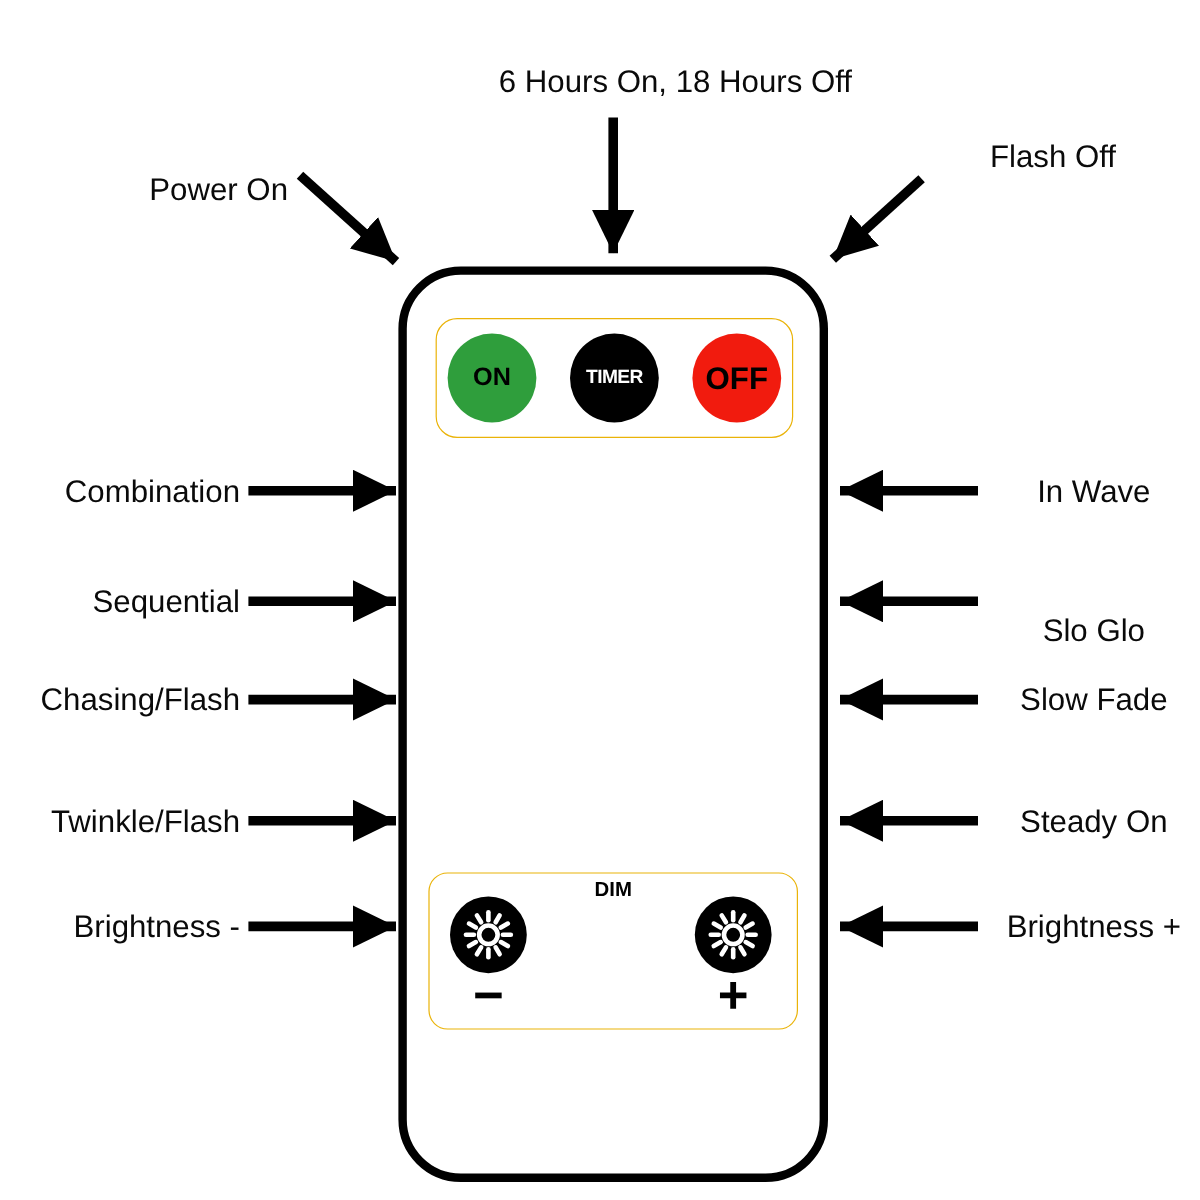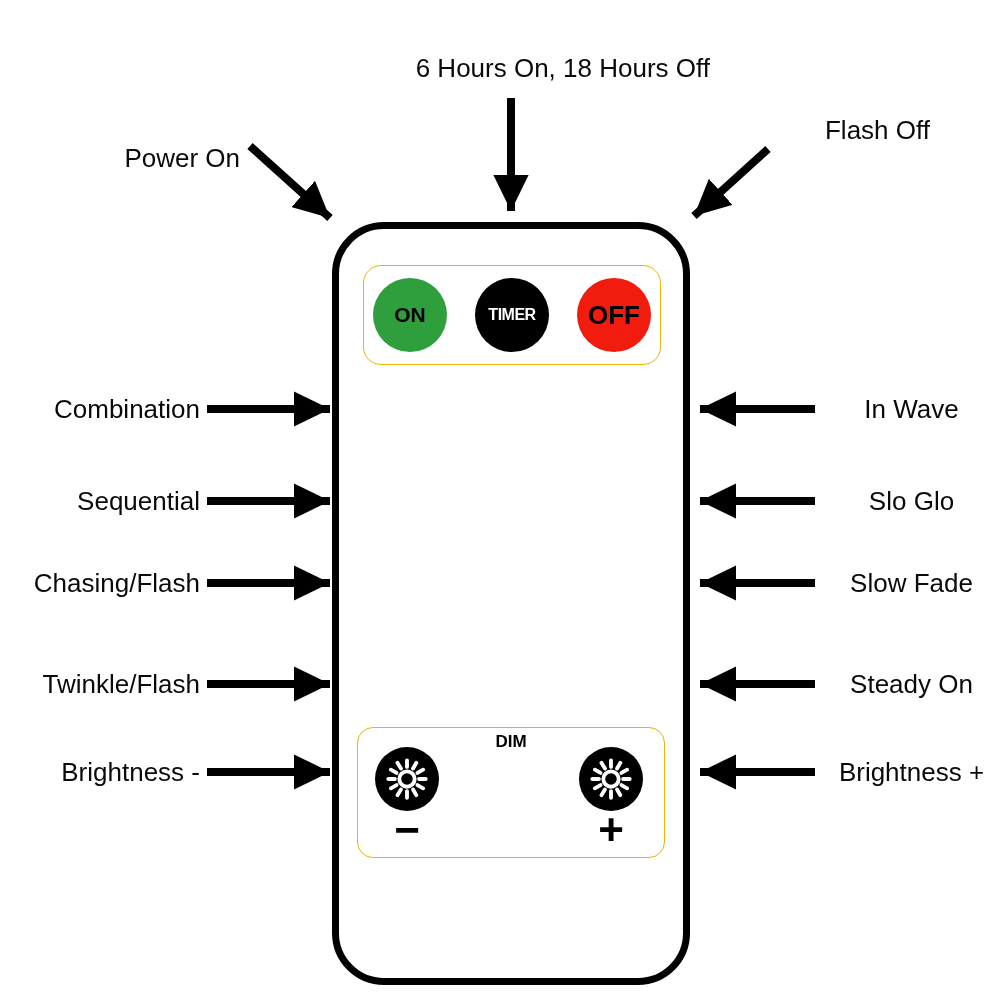--- a/index.html
+++ b/index.html
@@ -74,21 +74,21 @@
   <div class="label label-center" style="left:90px; top:115px; width:150px;margin-top:28px;">Power On</div>
   <div class="label label-center" style="left:780px; top:115px; width:150px;">Flash Off</div>
 
   <div class="label label-left-col" style="top:394px;">Combination</div>
   <div class="label label-left-col" style="top:486px;">Sequential</div>
   <div class="label label-left-col" style="top:568px;">Chasing/Flash</div>
   <div class="label label-left-col" style="top:669px;">Twinkle/Flash</div>
   <div class="label label-left-col" style="top:757px;">Brightness -</div>
 
   <div class="label label-right-col" style="top:394px;">In Wave</div>
-  <div class="label label-right-col" style="top:486px;">Slo Glo</div>
+  <div class="label label-right-col" style="top:510px;">Slo Glo</div>
   <div class="label label-right-col" style="top:568px;">Slow Fade</div>
   <div class="label label-right-col" style="top:669px;">Steady On</div>
   <div class="label label-right-col" style="top:757px;">Brightness +</div>
 
   <div class="remote">
 
     <div class="panel power-panel">
       <div class="circle-btn on-btn">ON</div>
       <div class="circle-btn timer-btn">TIMER</div>
       <div class="circle-btn off-btn">OFF</div>

